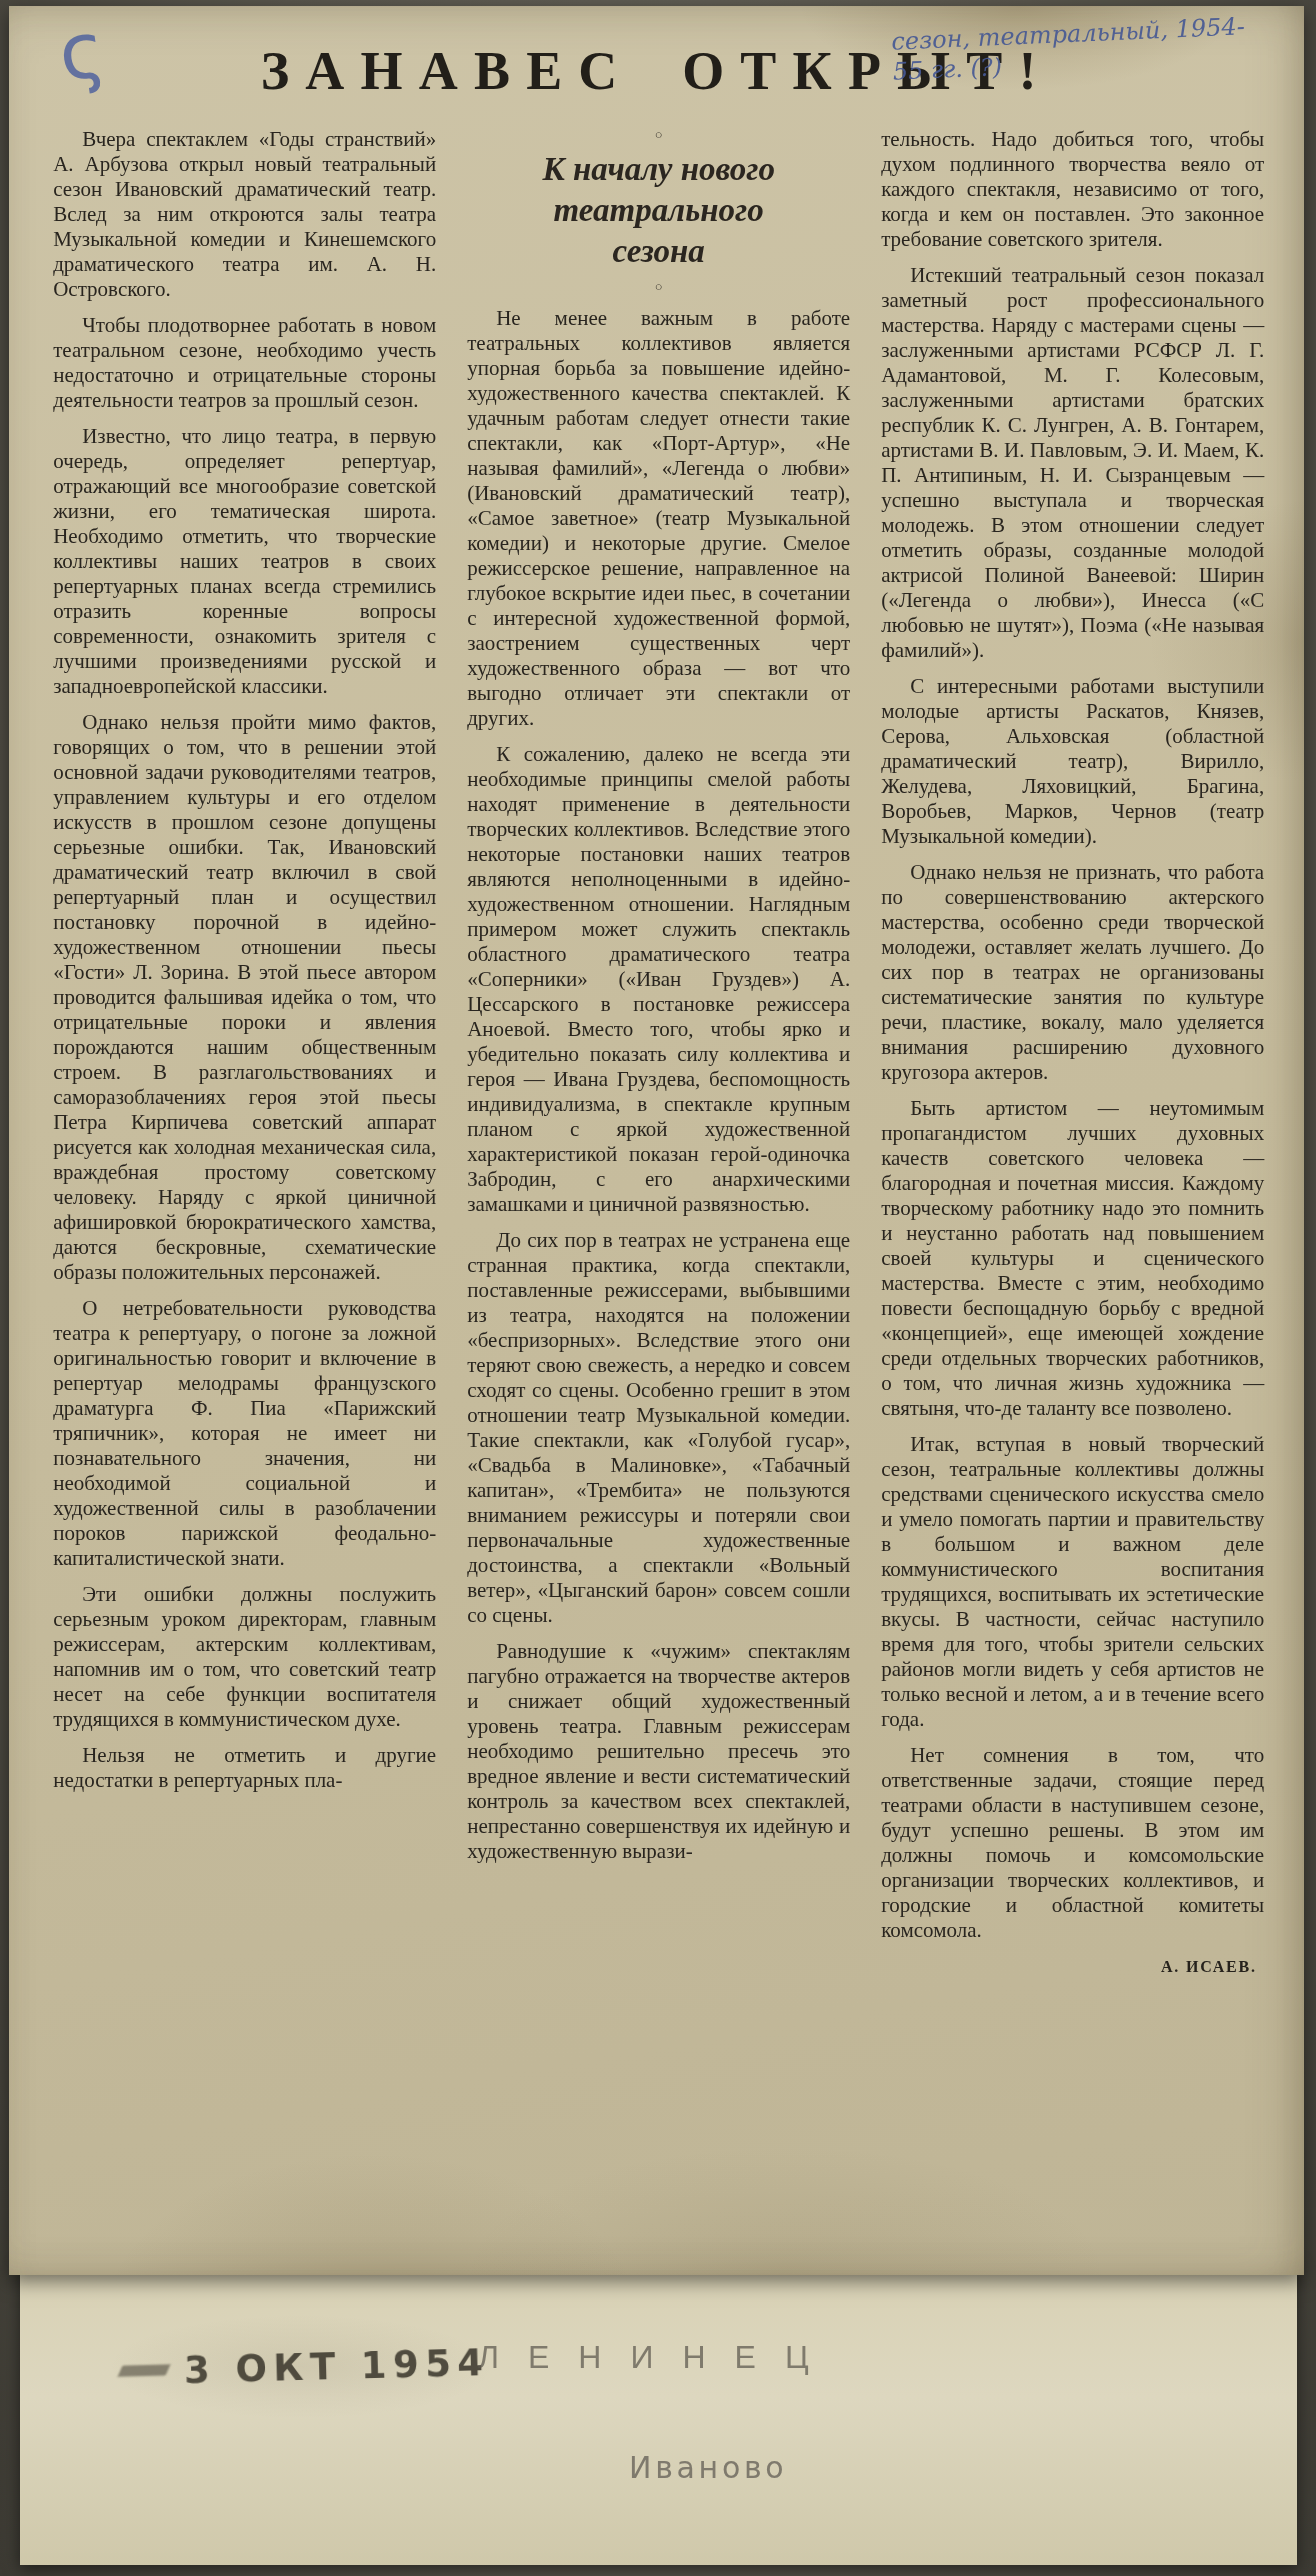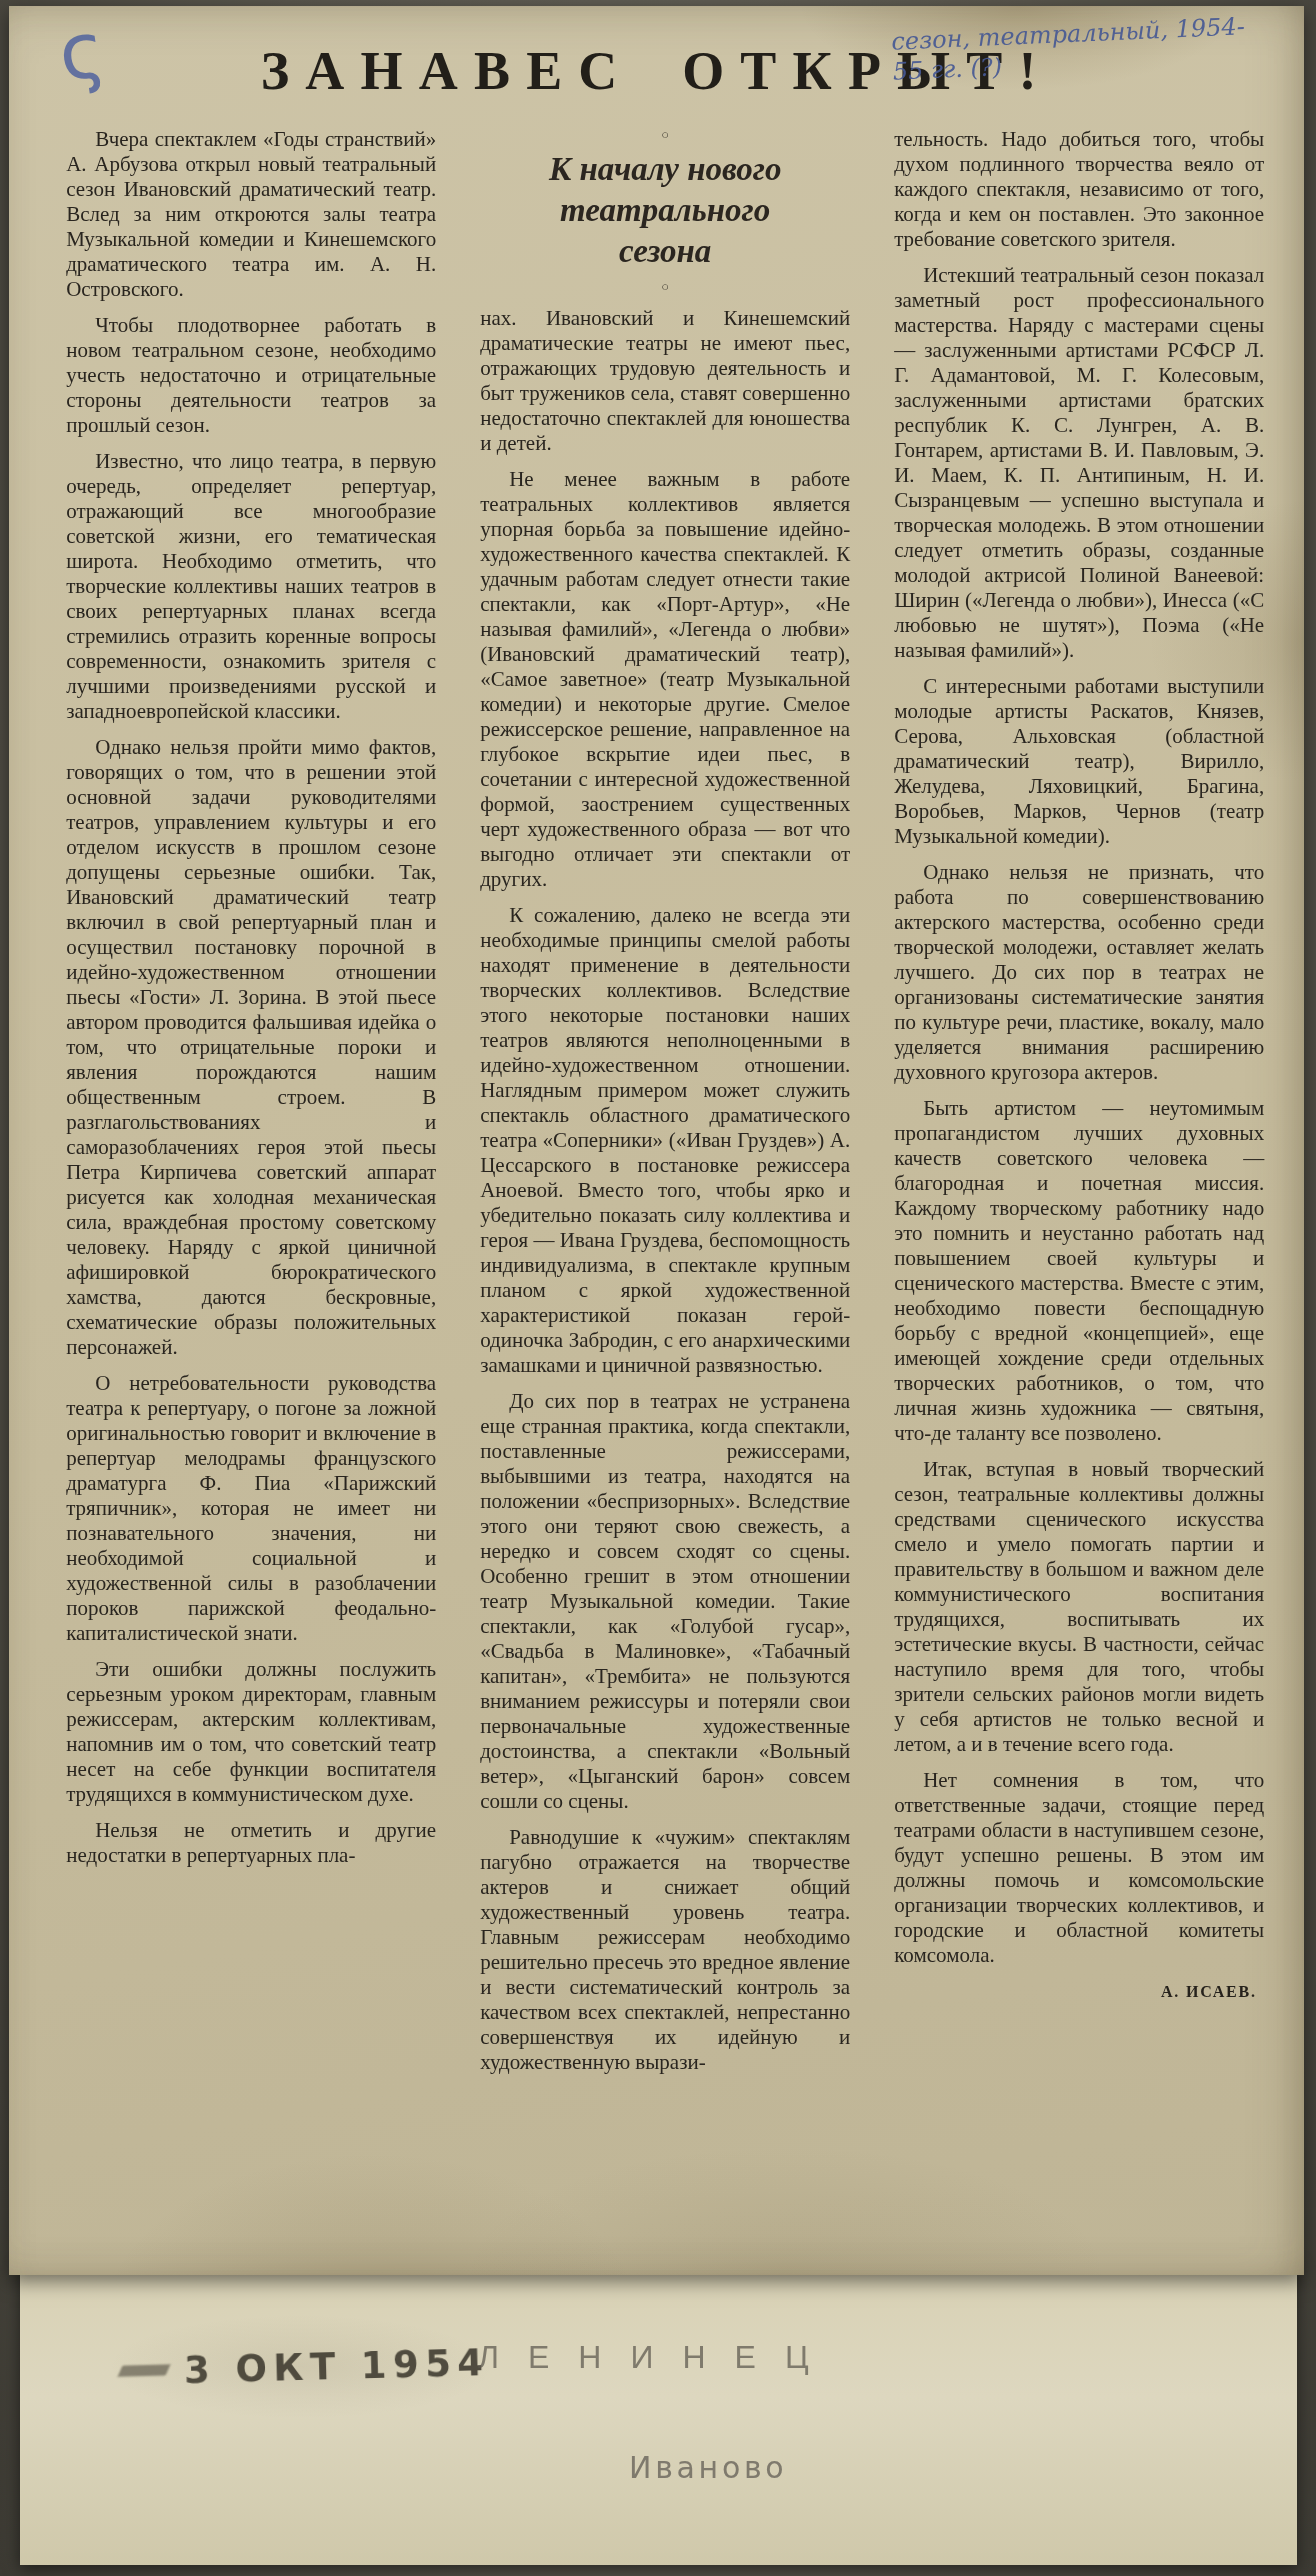--- a/index.html
+++ b/index.html
@@ -66,21 +66,21 @@
     position:absolute;right:59px;top:13px;z-index:3;
     color:rgba(70,89,148,0.92);font-style:italic;font-size:24px;line-height:1.25;
     transform:rotate(-2.5deg);font-family:"DejaVu Serif", serif;text-align:left;
   }
   
   .columns{
     display:flex;gap:31px;padding:20px 40px 0 44px;height:2116px;overflow:hidden;
   }
   .col{
     flex:1 1 0;font-size:21px;line-height:25px;text-align:justify;
-    color:#29251f;hyphens:auto;margin-left:13px;-webkit-hyphens:auto;
+    color:#29251f;hyphens:auto;-webkit-hyphens:auto;
   }
   .col p{margin:0 0 11px;text-indent:29px;}
   .col p.no-indent{text-indent:0;}
   .section-header{text-align:center;margin:-1.8px 0 13px;}
   .ornament{font-size:13px;line-height:1;color:#37332a;margin:3.7px 0;}
   .section-title{
     font-style:italic;font-weight:700;font-size:33px;line-height:1.25;
     margin:7.4px auto;max-width:304px;color:#2b2620;text-align:center;text-indent:0;
   }
   .signature{
@@ -120,21 +120,20 @@
       <p>Эти ошибки должны послужить серьезным уроком директорам, главным режиссерам, актерским коллективам, напомнив им о том, что советский театр несет на себе функции воспитателя трудящихся в коммунистическом духе.</p>
       <p>Нельзя не отметить и другие недостатки в репертуарных пла-</p>
     </div>
 
     <div class="col">
       <div class="section-header">
         <div class="ornament">○</div>
         <div class="section-title">К началу нового театрального сезона</div>
         <div class="ornament">○</div>
       </div>
-      <p class="no-indent">нах. Ивановский и Кинешемский драматические театры не имеют пьес, отражающих трудовую деятельность и быт тружеников села, ставят совершенно недостаточно спектаклей для юношества и детей.</p>
       <p>Не менее важным в работе театральных коллективов является упорная борьба за повышение идейно-художественного качества спектаклей. К удачным работам следует отнести такие спектакли, как «Порт-Артур», «Не называя фамилий», «Легенда о любви» (Ивановский драматический театр), «Самое заветное» (театр Музыкальной комедии) и некоторые другие. Смелое режиссерское решение, направленное на глубокое вскрытие идеи пьес, в сочетании с интересной художественной формой, заострением существенных черт художественного образа — вот что выгодно отличает эти спектакли от других.</p>
       <p>К сожалению, далеко не всегда эти необходимые принципы смелой работы находят применение в деятельности творческих коллективов. Вследствие этого некоторые постановки наших театров являются неполноценными в идейно-художественном отношении. Наглядным примером может служить спектакль областного драматического театра «Соперники» («Иван Груздев») А. Цессарского в постановке режиссера Аноевой. Вместо того, чтобы ярко и убедительно показать силу коллектива и героя — Ивана Груздева, беспомощность индивидуализма, в спектакле крупным планом с яркой художественной характеристикой показан герой-одиночка Забродин, с его анархическими замашками и циничной развязностью.</p>
       <p>До сих пор в театрах не устранена еще странная практика, когда спектакли, поставленные режиссерами, выбывшими из театра, находятся на положении «беспризорных». Вследствие этого они теряют свою свежесть, а нередко и совсем сходят со сцены. Особенно грешит в этом отношении театр Музыкальной комедии. Такие спектакли, как «Голубой гусар», «Свадьба в Малиновке», «Табачный капитан», «Трембита» не пользуются вниманием режиссуры и потеряли свои первоначальные художественные достоинства, а спектакли «Вольный ветер», «Цыганский барон» совсем сошли со сцены.</p>
       <p>Равнодушие к «чужим» спектаклям пагубно отражается на творчестве актеров и снижает общий художественный уровень театра. Главным режиссерам необходимо решительно пресечь это вредное явление и вести систематический контроль за качеством всех спектаклей, непрестанно совершенствуя их идейную и художественную вырази-</p>
     </div>
 
     <div class="col">
       <p class="no-indent">тельность. Надо добиться того, чтобы духом подлинного творчества веяло от каждого спектакля, независимо от того, когда и кем он поставлен. Это законное требование советского зрителя.</p>
       <p>Истекший театральный сезон показал заметный рост профессионального мастерства. Наряду с мастерами сцены — заслуженными артистами РСФСР Л. Г. Адамантовой, М. Г. Колесовым, заслуженными артистами братских республик К. С. Лунгрен, А. В. Гонтарем, артистами В. И. Павловым, Э. И. Маем, К. П. Антипиным, Н. И. Сызранцевым — успешно выступала и творческая молодежь. В этом отношении следует отметить образы, созданные молодой актрисой Полиной Ванеевой: Ширин («Легенда о любви»), Инесса («С любовью не шутят»), Поэма («Не называя фамилий»).</p>
       <p>С интересными работами выступили молодые артисты Раскатов, Князев, Серова, Альховская (областной драматический театр), Вирилло, Желудева, Ляховицкий, Брагина, Воробьев, Марков, Чернов (театр Музыкальной комедии).</p>

